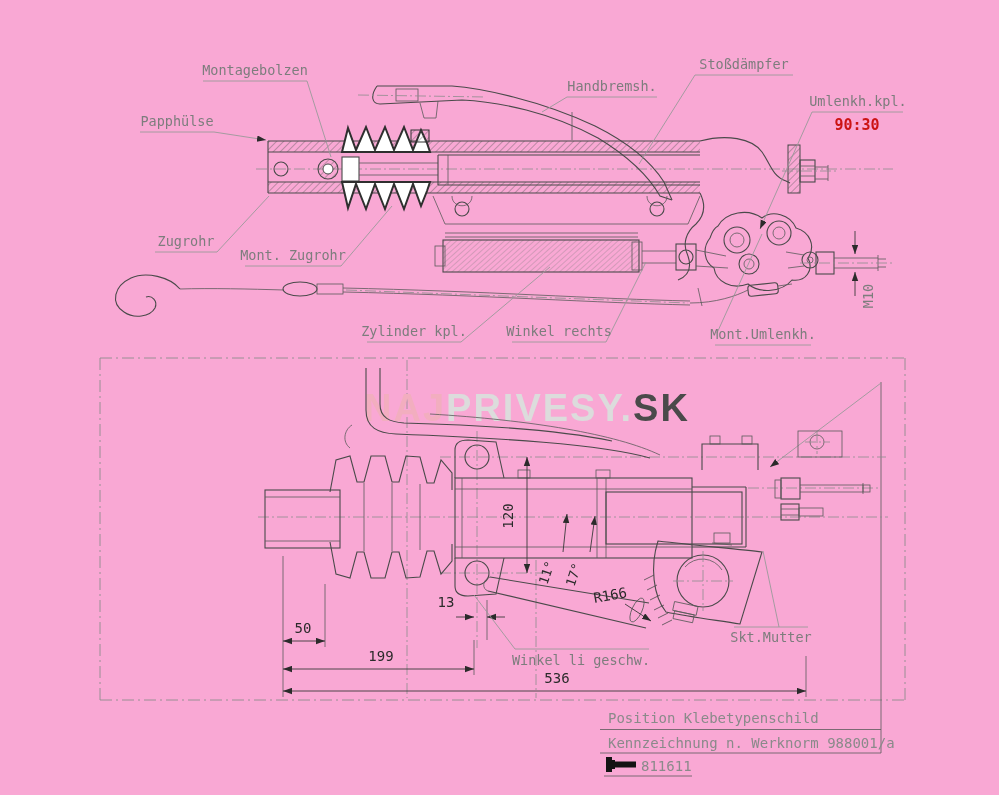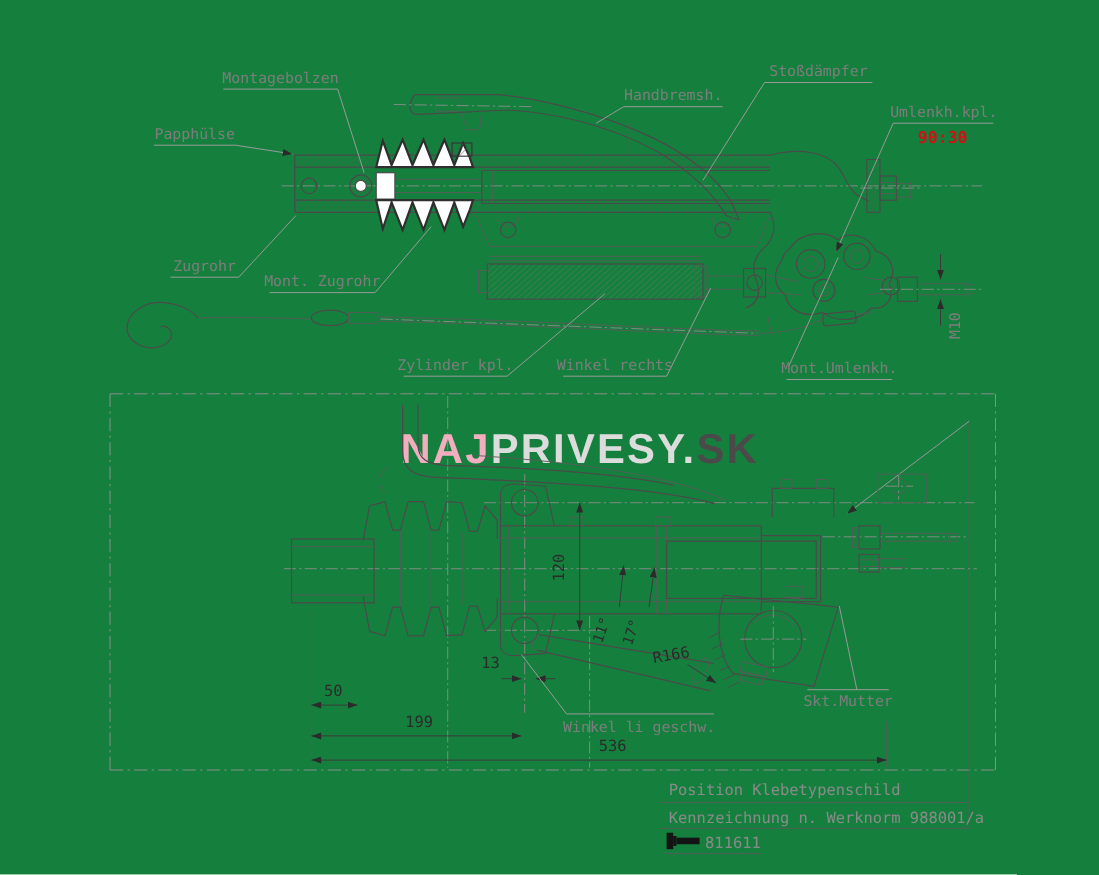--- a/index.html
+++ b/index.html
@@ -1,16 +1,16 @@
 <!DOCTYPE html>
 <html><head>
 <meta charset="utf-8">
 <style>
   html,body{margin:0;padding:0;background:#ffffff;}
-  .stage{position:relative;width:999px;height:795px;background:#15803d;overflow:hidden;}
+  .stage{position:relative;width:999px;height:795px;background:#f9a8d4;overflow:hidden;}
   svg{position:absolute;left:0;top:0;}
   .lbl{font-family:"DejaVu Sans Mono",monospace;font-size:13.5px;fill:#7d7d7d;}
   .dim{font-family:"DejaVu Sans Mono",monospace;font-size:14px;fill:#2b2b2b;}
   .dimsm{font-family:"DejaVu Sans Mono",monospace;font-size:13px;fill:#2b2b2b;}
   .ratio{font-family:"DejaVu Sans Mono",monospace;font-size:15px;font-weight:bold;}
   .tbl{font-family:"DejaVu Sans Mono",monospace;font-size:14px;fill:#8a8a8a;}
   .wm{font-family:"Liberation Sans",sans-serif;font-size:38px;font-weight:800;letter-spacing:2px;}
   .ln{stroke:#4a4a4a;stroke-width:1.1;fill:none;}
   .lnthin{stroke:#5a5a5a;stroke-width:0.8;fill:none;}
   .cl{stroke:#8d8d8d;stroke-width:0.8;fill:none;stroke-dasharray:11 3 2 3;}

